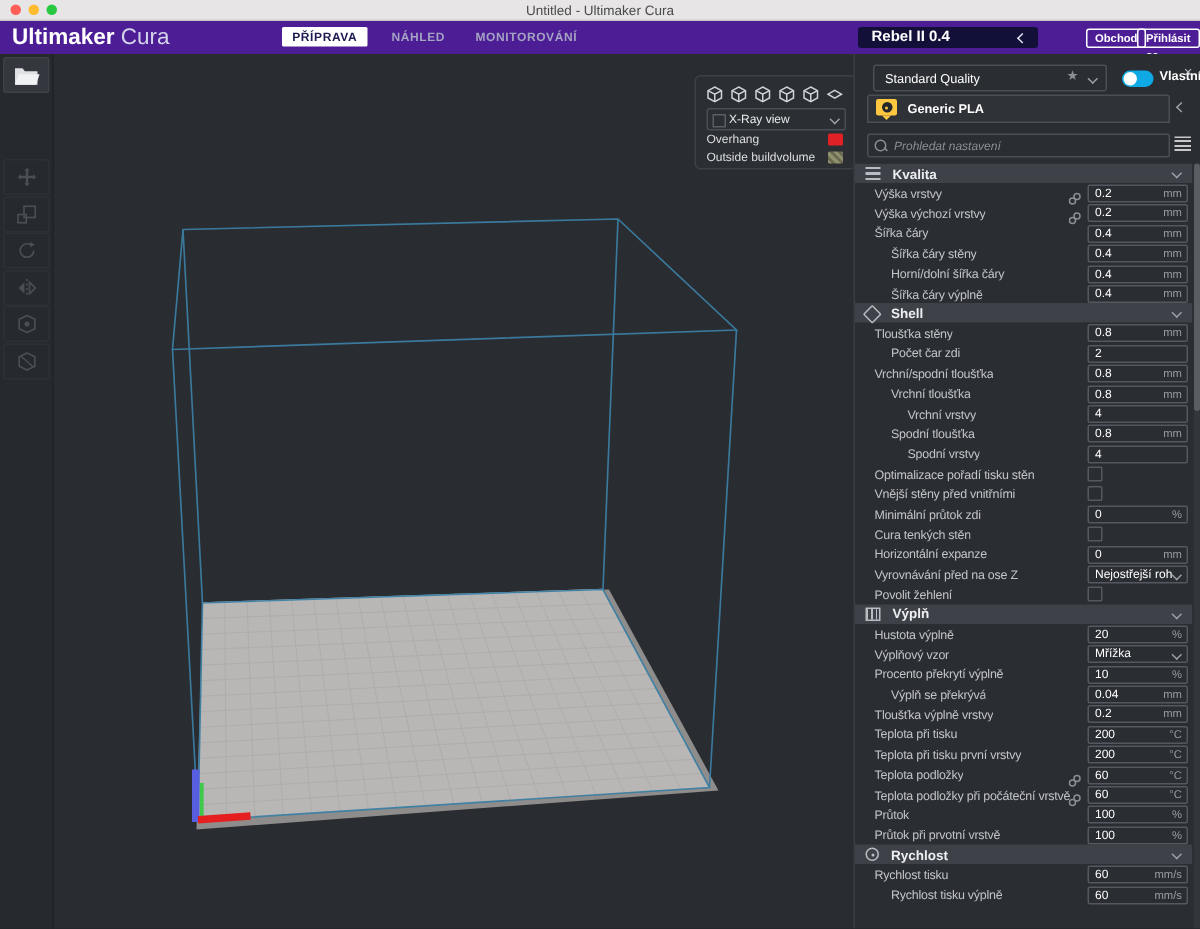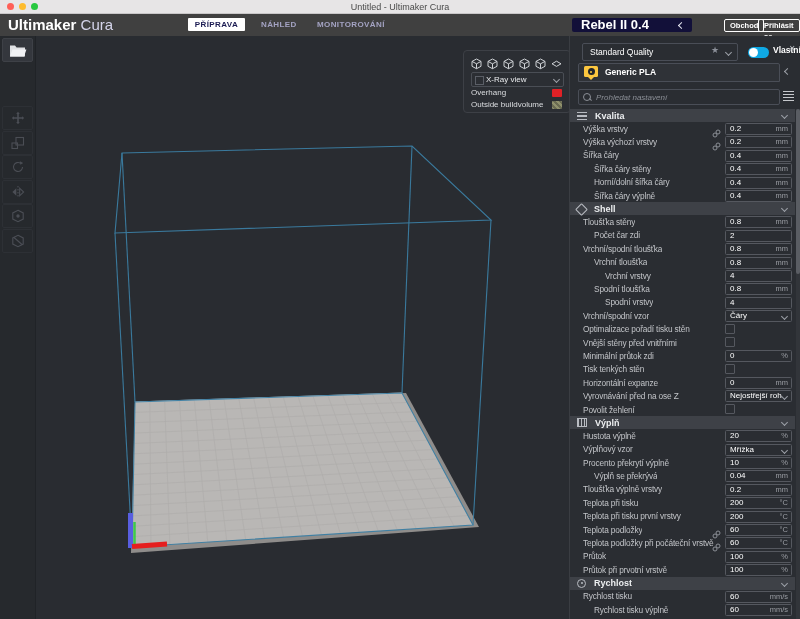--- a/index.html
+++ b/index.html
@@ -9,31 +9,31 @@
 
   
   .titlebar{position:absolute;left:0;top:0;width:800px;height:13px;background:#e7e5e6;border-bottom:1px solid #c9c7c8;}
   .tl{position:absolute;top:3px;width:7px;height:7px;border-radius:50%;}
   .tl.r{left:7px;background:#ff5f57;}
   .tl.y{left:19px;background:#febc2e;}
   .tl.g{left:31px;background:#28c840;}
   .win-title{position:absolute;left:0;right:0;top:2px;text-align:center;font-size:9px;color:#4a4a4a;}
 
   
-  .header{position:absolute;left:0;top:14px;width:800px;height:22px;background:#404040;}
+  .header{position:absolute;left:0;top:14px;width:800px;height:22px;background:#4c1d95;}
   .logo{position:absolute;left:8px;top:2px;font-size:15px;color:#fff;}
   .logo b{font-weight:bold;}
   .logo span{font-weight:300;color:#d4d4ea;}
   .tab-active{position:absolute;left:188px;top:4px;width:57px;height:13px;background:#fff;border-radius:1px;
       color:#1b1b52;font-size:8px;font-weight:bold;letter-spacing:.4px;text-align:center;line-height:13px;}
   .tab{position:absolute;top:4px;height:13px;line-height:13px;color:#a4a3c3;font-size:8px;font-weight:bold;letter-spacing:.4px;}
   .tab.nahled{left:261px;}
   .tab.monitor{left:317px;text-align:right;}
   .printer-sel{position:absolute;left:572px;top:4px;width:120px;height:14px;background:#121039;border-radius:2px;}
-  .printer-sel .pname{position:absolute;left:9px;top:0;line-height:14px;color:#fff;font-size:13px;font-weight:bold;}
+  .printer-sel .pname{position:absolute;left:9px;top:0;line-height:14px;color:#fff;font-size:10px;font-weight:bold;}
   .chev{display:inline-block;width:4px;height:4px;border-right:1.3px solid #9da0a8;border-bottom:1.3px solid #9da0a8;}
   .chev.down{transform:rotate(45deg);}
   .chev.left{transform:rotate(135deg);}
   .printer-sel .chev{position:absolute;right:8px;top:5px;border-color:#e8e8f2;}
   .hbtn{position:absolute;top:5px;height:11px;line-height:11px;border:1px solid #fff;border-radius:2px;
       color:#fff;font-size:7.5px;font-weight:bold;padding:0 5px;background:transparent;}
   .hbtn.obchod{left:724px;}
   .hbtn.signin{left:758px;}
 
   
@@ -448,29 +448,20 @@
           <div class="srow">
             <span class="lbl" style="padding-left: 35px;">Spodní vrstvy</span>
             <div class="ctrl">
               <div class="fbox">
                 <span class="val">4</span>
                 <span class="unit"></span>
               </div>
             </div>
           </div>
           <div class="srow">
-            <span class="lbl" style="padding-left: 13px;">Vrchní/spodní vzor</span>
-            <div class="ctrl">
-              <div class="fbox">
-                <span class="val">Čáry</span>
-                <span class="chev down"></span>
-              </div>
-            </div>
-          </div>
-          <div class="srow">
             <span class="lbl" style="padding-left: 13px;">Optimalizace pořadí tisku stěn</span>
             <div class="ctrl">
               <div class="cbox"></div>
             </div>
           </div>
           <div class="srow">
             <span class="lbl" style="padding-left: 13px;">Vnější stěny před vnitřními</span>
             <div class="ctrl">
               <div class="cbox"></div>
             </div>
@@ -478,21 +469,21 @@
           <div class="srow">
             <span class="lbl" style="padding-left: 13px;">Minimální průtok zdi</span>
             <div class="ctrl">
               <div class="fbox">
                 <span class="val">0</span>
                 <span class="unit">%</span>
               </div>
             </div>
           </div>
           <div class="srow">
-            <span class="lbl" style="padding-left: 13px;">Tisk tenkých stěn</span>
+            <span class="lbl" style="padding-left: 13px;">Cura tenkých stěn</span>
             <div class="ctrl">
               <div class="cbox"></div>
             </div>
           </div>
           <div class="srow">
             <span class="lbl" style="padding-left: 13px;">Horizontální expanze</span>
             <div class="ctrl">
               <div class="fbox">
                 <span class="val">0</span>
                 <span class="unit">mm</span>

